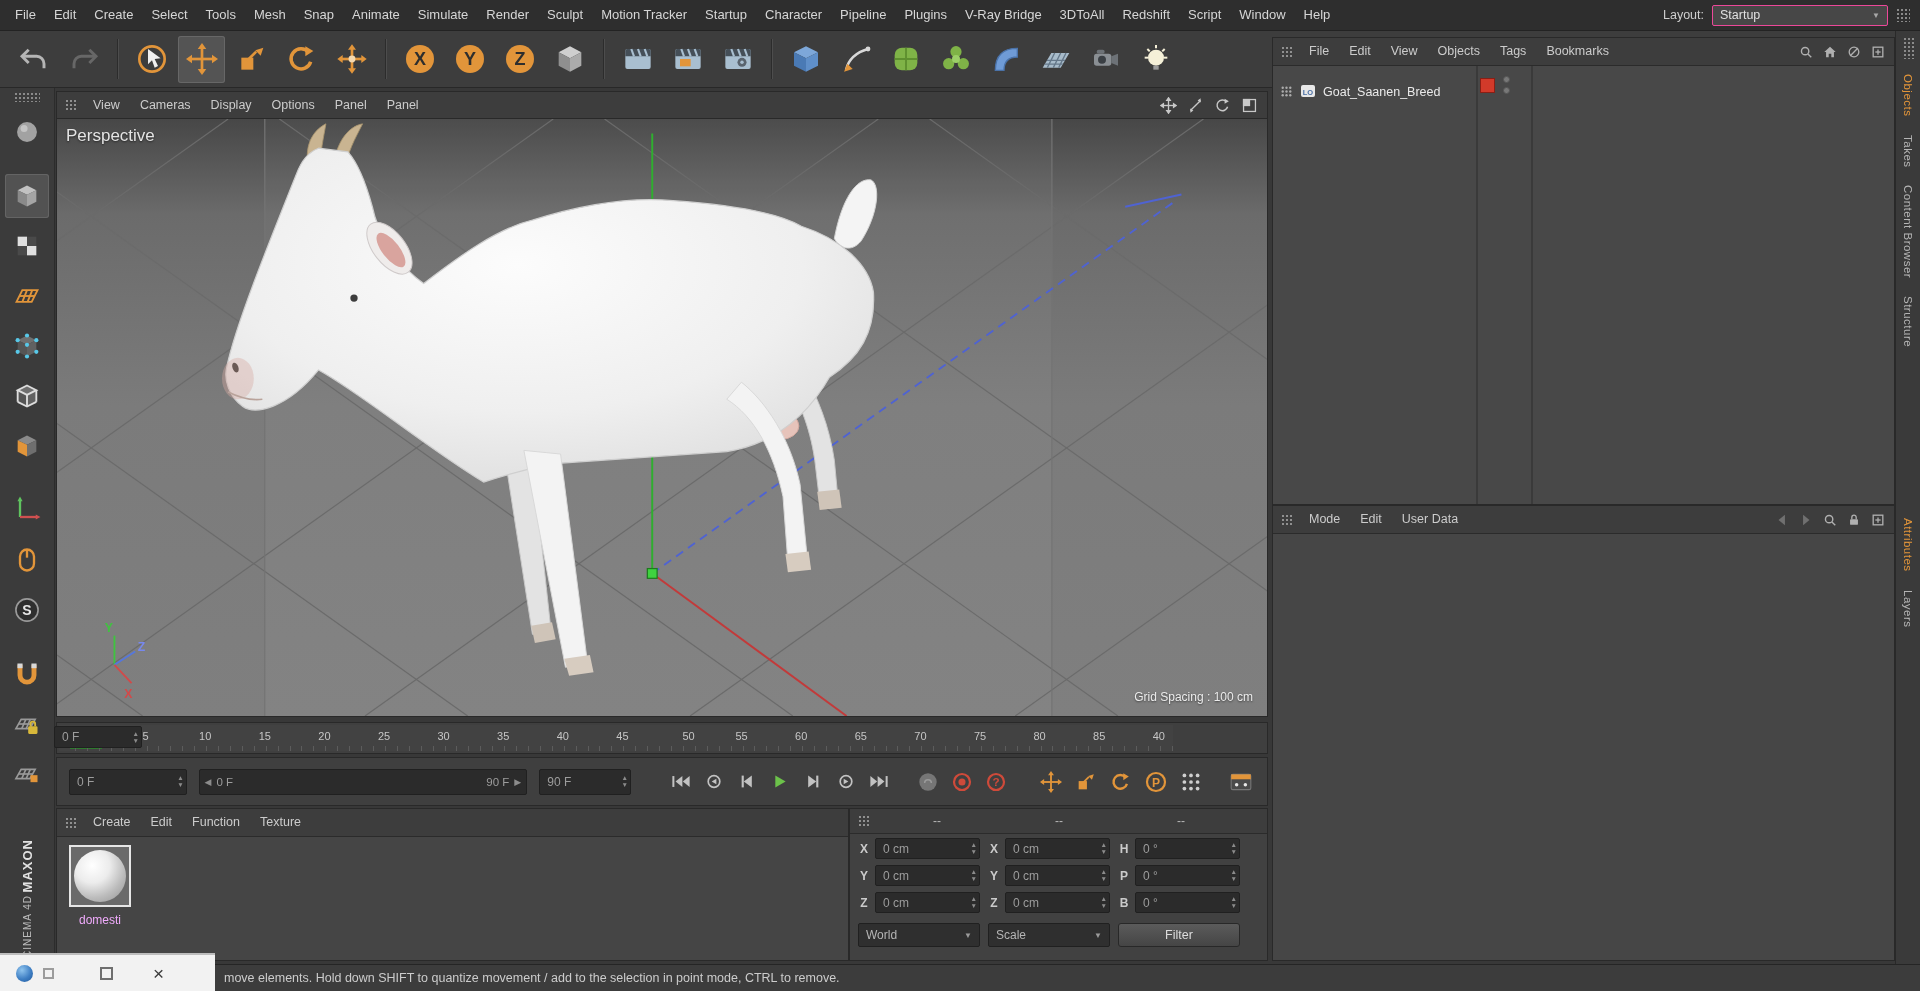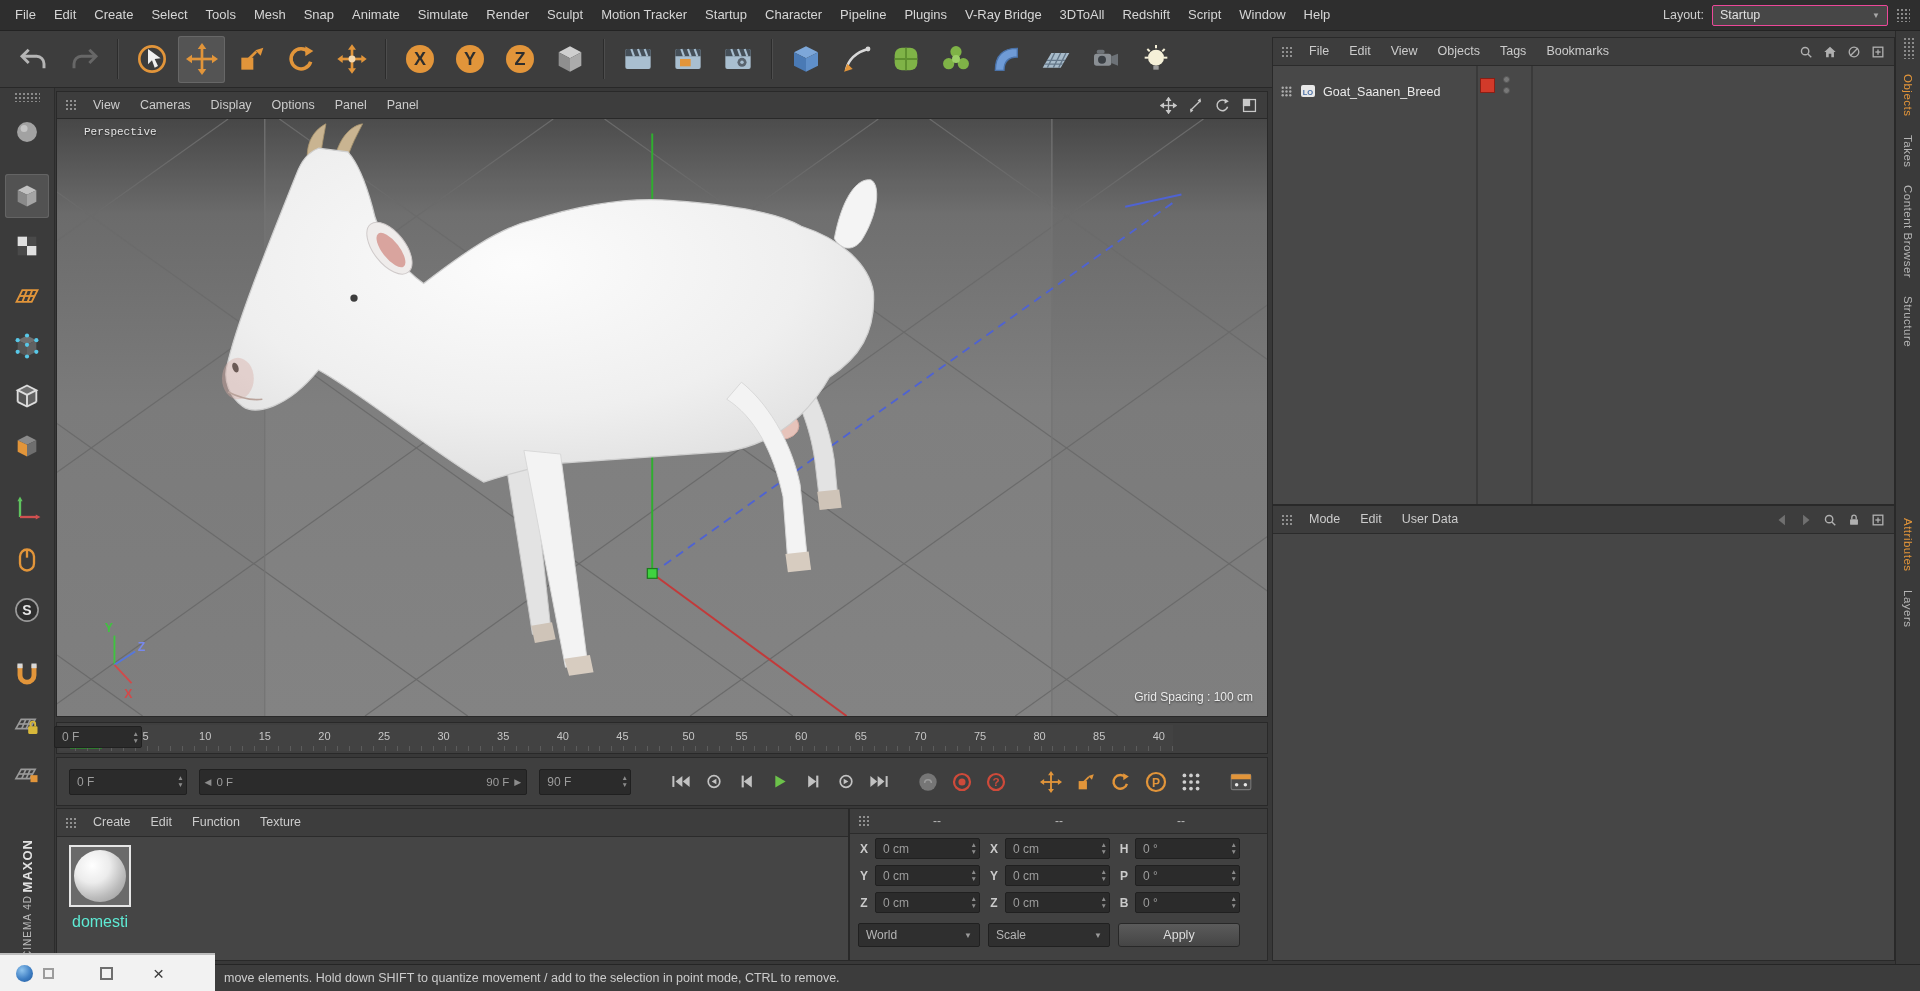--- a/index.html
+++ b/index.html
@@ -45,21 +45,21 @@
   .vp-header { height:28px; background:#3d3d3d; border:1px solid #292929; display:flex; align-items:center;
     font-size:12.5px; color:#cccccc; padding-left:4px; }
   .menu-row { display:flex; align-items:center; }
   .pm-item { padding:0 10px; line-height:27px; white-space:nowrap; }
   .vp-icons { margin-left:auto; display:flex; align-items:center; gap:8px; padding-right:8px; }
   .vp-icon { width:19px; height:19px; display:flex; align-items:center; justify-content:center; }
   .vp-icon svg { width:17px; height:17px; }
   .vp-canvas { position:relative; height:598px; border:1px solid #292929; border-top:none; overflow:hidden;
     background:linear-gradient(180deg,#474747 0%,#6b6b6b 16%,#7b7b7b 48%,#7f7f7f 100%); }
   .scene { position:absolute; left:0; top:0; width:100%; height:100%; }
-  .vp-cam-label { position:absolute; left:27px; top:7px; font-size:11px; color:#e4e4e4; text-shadow:0 1px 2px rgba(0,0,0,0.55);font-family:Liberation Mono, monospace; }
+  .vp-cam-label { position:absolute; left:9px; top:7px; font-size:17px; color:#e4e4e4; text-shadow:0 1px 2px rgba(0,0,0,0.55); }
   .vp-grid-label { position:absolute; right:14px; bottom:12px; font-size:12px; color:#ececec; text-shadow:0 1px 2px rgba(0,0,0,0.5); }
 
   
   .timeline { position:absolute; left:56px; top:722px; width:1212px; height:32px; background:#3f3f3f; border:1px solid #292929; }
   .ruler { position:absolute; left:2px; top:2px; right:94px; bottom:2px; background:#424242; overflow:hidden; }
   .ruler::after { content:""; position:absolute; left:16px; right:0; bottom:0; height:5px;
     background:repeating-linear-gradient(90deg,#5c5c5c 0 1px,transparent 1px 11.92px); }
   .tick-num { position:absolute; top:5px; transform:translateX(-50%); font-size:11px; color:#c6c6c6; }
   .tick-num.current { color:#ffffff; font-weight:bold; }
   .frame-marker { position:absolute; left:11px; top:2px; width:32px; height:22px; background:rgba(86,176,76,0.75);
@@ -102,22 +102,22 @@
   .mat-panel { position:absolute; left:56px; top:808px; width:793px; height:153px; background:#454545; border:1px solid #292929; }
   .panel-header { height:28px; background:#3d3d3d; border-bottom:1px solid #2b2b2b; display:flex;
     align-items:center; font-size:12.5px; color:#cccccc; padding-left:4px; }
   .panel-grip { width:12px; height:12px; margin:0 6px 0 4px; flex:none;
     background-image:radial-gradient(#909090 1px, transparent 1.2px); background-size:4px 4px; }
   .mat-body { position:relative; height:123px; }
   .mat-tile { position:absolute; left:12px; top:8px; width:62px; height:62px; background:#6a6a6a;
     border:2px solid #e6e6e6; display:flex; align-items:center; justify-content:center; }
   .mat-sphere { width:52px; height:52px; border-radius:50%;
     background:radial-gradient(circle at 35% 30%, #ffffff 0%, #ececec 35%, #bcbcbc 65%, #8f8f8f 100%); }
-  .mat-name { position:absolute; left:4px; top:76px; width:78px; text-align:center; font-size:16px;
-    color:#5eead4; white-space:nowrap; overflow:hidden; }
+  .mat-name { position:absolute; left:4px; top:76px; width:78px; text-align:center; font-size:12px;
+    color:#f0abfc; white-space:nowrap; overflow:hidden; }
 
   
   .coord-panel { position:absolute; left:849px; top:808px; width:419px; height:153px; background:#414141; border:1px solid #292929; }
   .coord-header { height:25px; background:#3d3d3d; border-bottom:1px solid #2b2b2b; display:flex; align-items:center;
     font-size:12px; color:#b8b8b8; padding-left:4px; }
   .coord-h { width:122px; text-align:center; }
   .coord-h:first-of-type { margin-left:2px; }
   .coord-rows { padding:4px 8px 0 8px; }
   .coord-row { display:flex; align-items:center; gap:8px; margin-bottom:6px; }
   .coord-cell { display:flex; align-items:center; gap:5px; width:122px; }
@@ -953,21 +953,21 @@
       </div>
     <div class="coord-bottom">
       <div class="select">
         <span>World</span>
         <span class="sel-arrow">▼</span>
       </div>
       <div class="select">
         <span>Scale</span>
         <span class="sel-arrow">▼</span>
       </div>
-      <div class="apply-btn">Apply</div>
+      <div class="apply-btn">Filter</div>
     </div>
   </div>
 
   <div class="om-panel">
     <div class="panel-header">
       <span class="panel-grip"></span>
       <div class="menu-row">
           <span class="pm-item">File</span>
           <span class="pm-item">Edit</span>
           <span class="pm-item">View</span>

